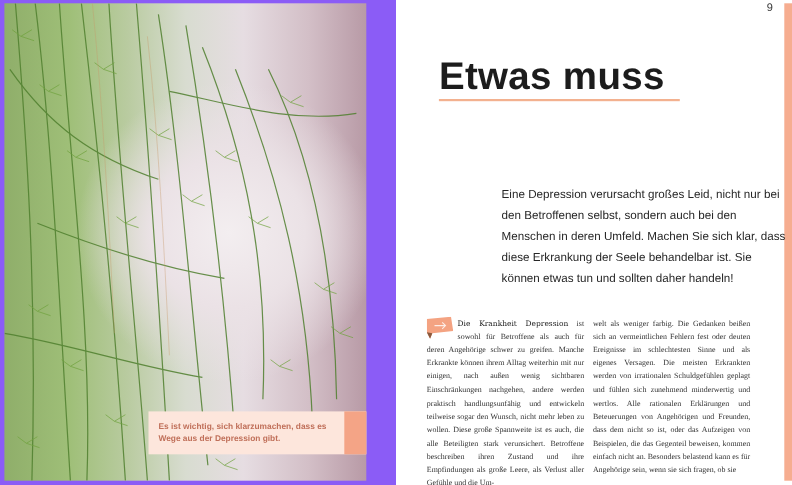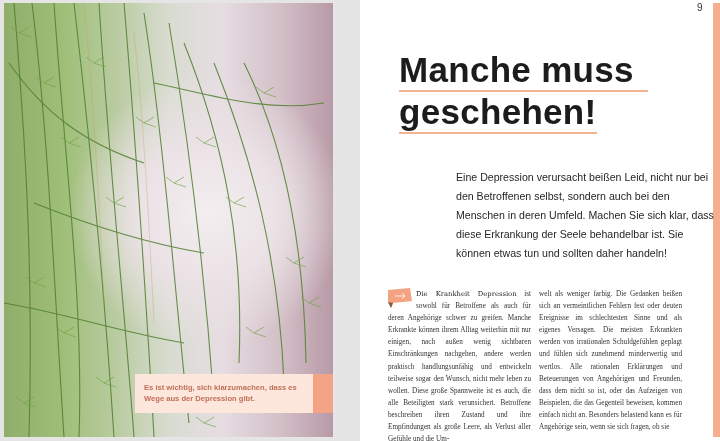--- a/index.html
+++ b/index.html
@@ -1,19 +1,19 @@
 <!DOCTYPE html>
 <html><head>
   <meta charset="utf-8">
   <style>
     * { box-sizing: border-box; margin: 0; padding: 0; }
     html, body { width: 720px; height: 441px; background: #ffffff; overflow: hidden; }
     body { position: relative; font-family: "Liberation Sans", sans-serif; color: #1e1e1e; }
 
-    .page-left { position: absolute; left: 0; top: 0; width: 360px; height: 441px; background: #e5e5e5; }
+    .page-left { position: absolute; left: 0; top: 0; width: 360px; height: 441px; background: #8b5cf6; }
     .page-right { position: absolute; left: 360px; top: 0; width: 360px; height: 441px; background: #ffffff; }
 
     .photo {
       position: absolute; left: 4px; top: 3px; width: 329px; height: 434px; overflow: hidden;
       background:
         radial-gradient(ellipse 60% 45% at 62% 48%, #f3eef0 0%, #ebe2e6 35%, rgba(220,205,212,0) 70%),
         linear-gradient(90deg, #8fae6a 0%, #9fbf78 18%, #b9cba0 34%, #d8dcd0 50%, #e6dde2 66%, #d3bfc7 84%, #b89aa6 100%);
     }
     .photo svg { position: absolute; left: 0; top: 0; width: 100%; height: 100%; }
 
@@ -114,25 +114,24 @@
     <div class="caption-accent"></div>
   </div>
 </div>
 
 <div class="page-right"></div>
 
 <div class="page-number">9</div>
 <div class="edge-stripe"></div>
 
 <h1 class="title">
-  <span class="title-line l1">Manche muss</span>
-  <span class="title-line l2">geschehen!</span>
+  <span class="title-line l1">Etwas muss</span>
 </h1>
 
-<p class="lead">Eine Depression verursacht beißen Leid, nicht nur bei den Betroffenen selbst, sondern auch bei den Menschen in deren Umfeld. Machen Sie sich klar, dass diese Erkrankung der Seele behandelbar ist. Sie können etwas tun und sollten daher handeln!</p>
+<p class="lead">Eine Depression verursacht großes Leid, nicht nur bei den Betroffenen selbst, sondern auch bei den Menschen in deren Umfeld. Machen Sie sich klar, dass diese Erkrankung der Seele behandelbar ist. Sie können etwas tun und sollten daher handeln!</p>
 
 <div class="body-cols">
   <div class="col">
     <span class="tag">
       <svg viewBox="0 0 24 20">
         <polygon points="0,2 22,0 24,13 5,15 3,20 0,14" fill="#f4a382"></polygon>
         <polygon points="0,14 5,15 3,20" fill="#8a5a3e"></polygon>
         <path d="M7 8 H17 M14 5 L17 8 L14 11" stroke="#ffffff" stroke-width="1" fill="none" opacity="0.8"></path>
       </svg>
     </span>

